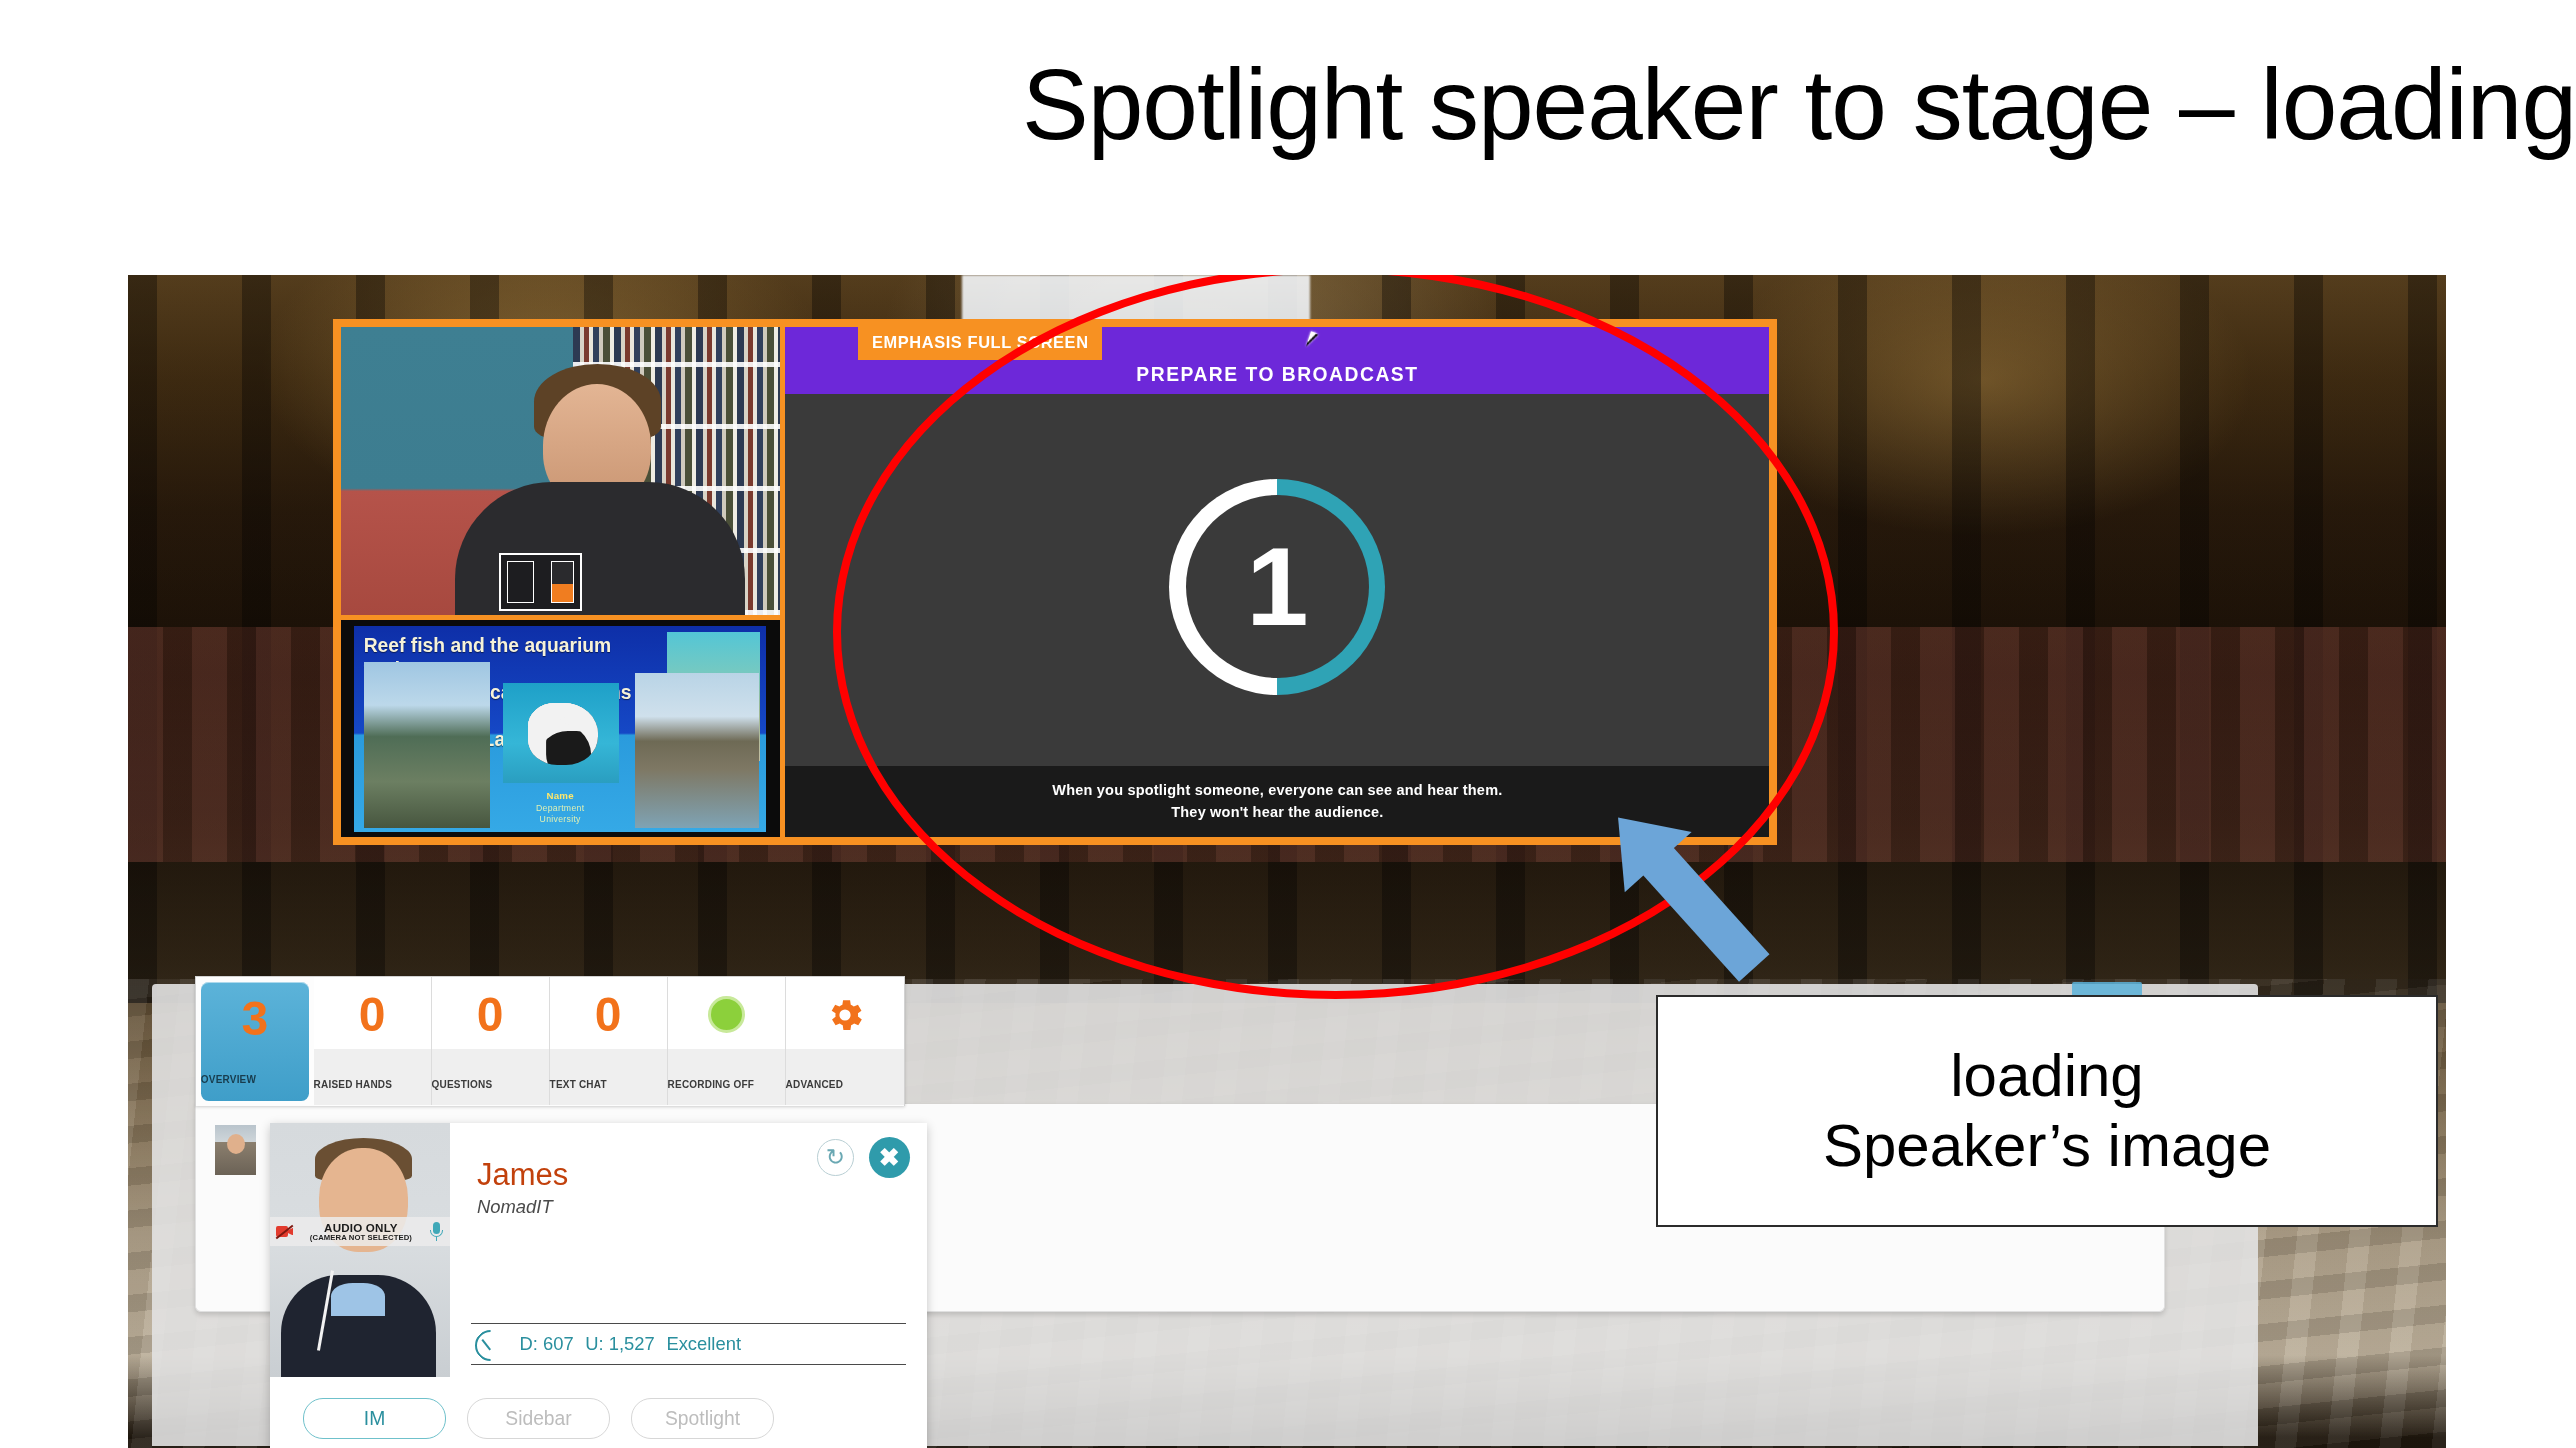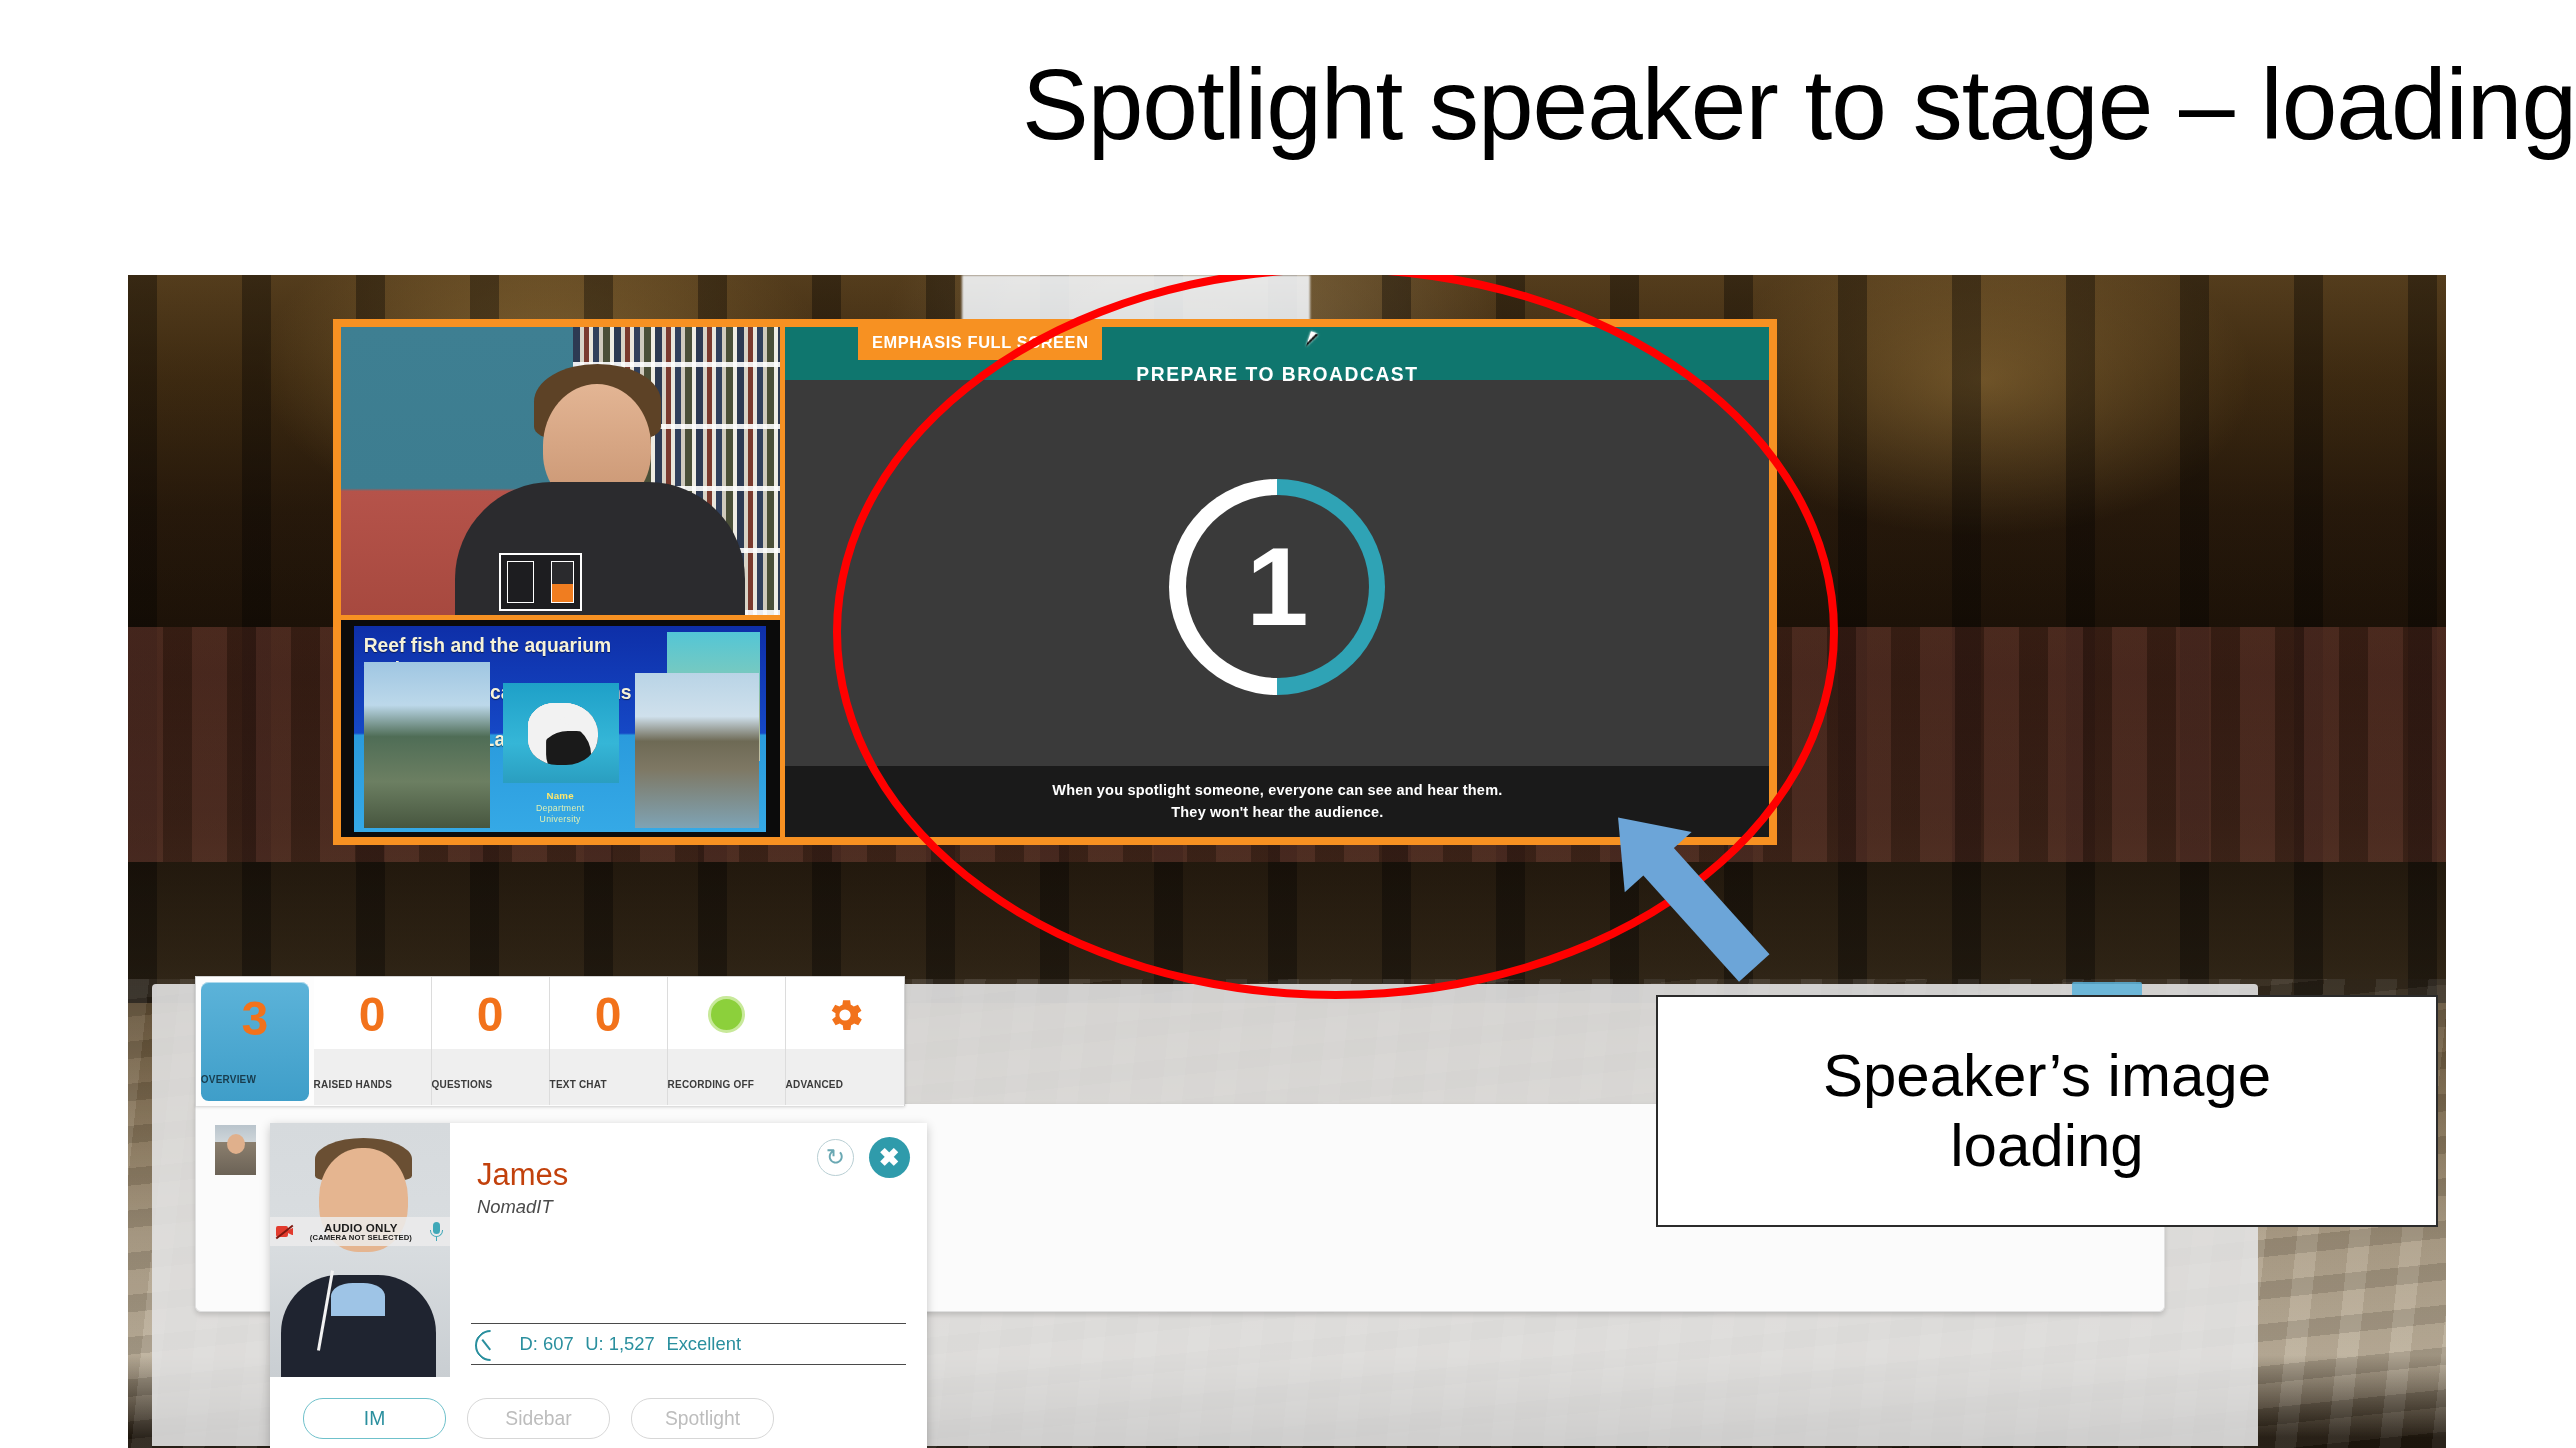--- a/index.html
+++ b/index.html
@@ -170,21 +170,21 @@
     position:absolute; left:0; right:0; bottom:11.6px; text-align:center;
     color:#dff0b5; font-size:8.7px; line-height:1.3; letter-spacing:0.3px;
   }
   .slide-credit b { color:#ffe76a; display:block; font-size:9.7px; }
 
   
   .countdown {
     flex:1; position:relative; background:#3a3a3a; overflow:hidden;
   }
   .cd-topbar {
-    position:relative; height:53px; background:#0f766e;
+    position:relative; height:67px; background:#6d28d9;
   }
   .emphasis-badge {
     position:absolute; left:73px; top:0;
     background:#f79122; color:#fff;
     font-size:16.4px; font-weight:700; letter-spacing:0.6px;
     padding:6.8px 13.5px 7.7px;
   }
   .prepare-text {
     position:absolute; left:0; right:0; top:37px; text-align:center;
     color:#fff; font-size:19.3px; font-weight:700; letter-spacing:1.5px;
@@ -662,19 +662,19 @@
 
     <div class="red-ellipse"></div>
   </div>
 
   <div class="callout-arrow">
     <div class="shaft"></div>
     <div class="head"></div>
   </div>
   <div class="callout-box">
     <div class="callout-text">
+      <div>loading</div>
       <div>Speaker’s image</div>
-      <div>loading</div>
     </div>
   </div>
 
 </div>
 
 
 </body></html>

